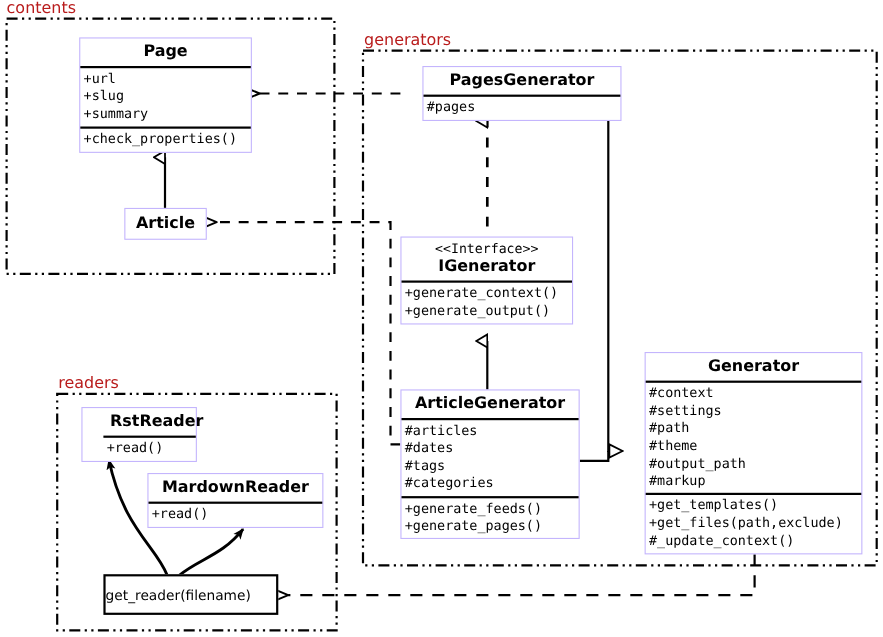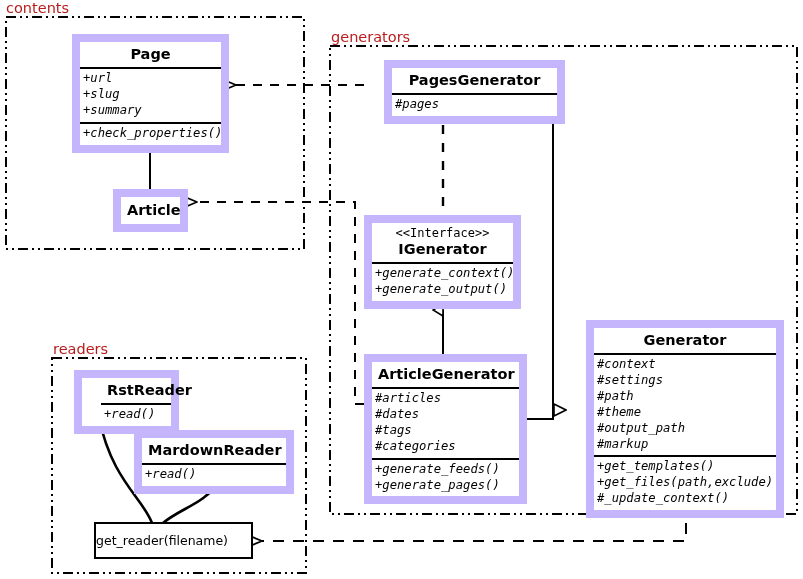--- a/index.html
+++ b/index.html
@@ -20,21 +20,21 @@
     left: 0;
     top: 0;
     width: 803px;
     height: 579px;
     pointer-events: none;
   }
   
   .uml-class {
     position: absolute;
     box-sizing: border-box;
-    border: 8px solid #c4b5fd;
+    border: 1px solid #c4b5fd;
     background: #ffffff;
     z-index: 5;
   }
   .uml-name {
     box-sizing: border-box;
     text-align: center;
     font-weight: bold;
     font-size: 14.5px;
     padding: 4px 6px 5px 6px;
     line-height: 1.12;
@@ -49,21 +49,21 @@
   }
   .uml-compartment {
     box-sizing: border-box;
     border-top: 2px solid #000000;
     padding: 2px 1px 3px 3px;
     font-family: "DejaVu Sans Mono", monospace;
     font-size: 12.2px;
     line-height: 1.30;
     white-space: nowrap;
   }
-  .uml-compartment div { white-space: nowrap; font-style: italic; }
+  .uml-compartment div { white-space: nowrap; }
 
   
   .func-box {
     position: absolute;
     box-sizing: border-box;
     border: 2px solid #000000;
     background: #ffffff;
     display: flex;
     align-items: center;
     justify-content: flex-start;

